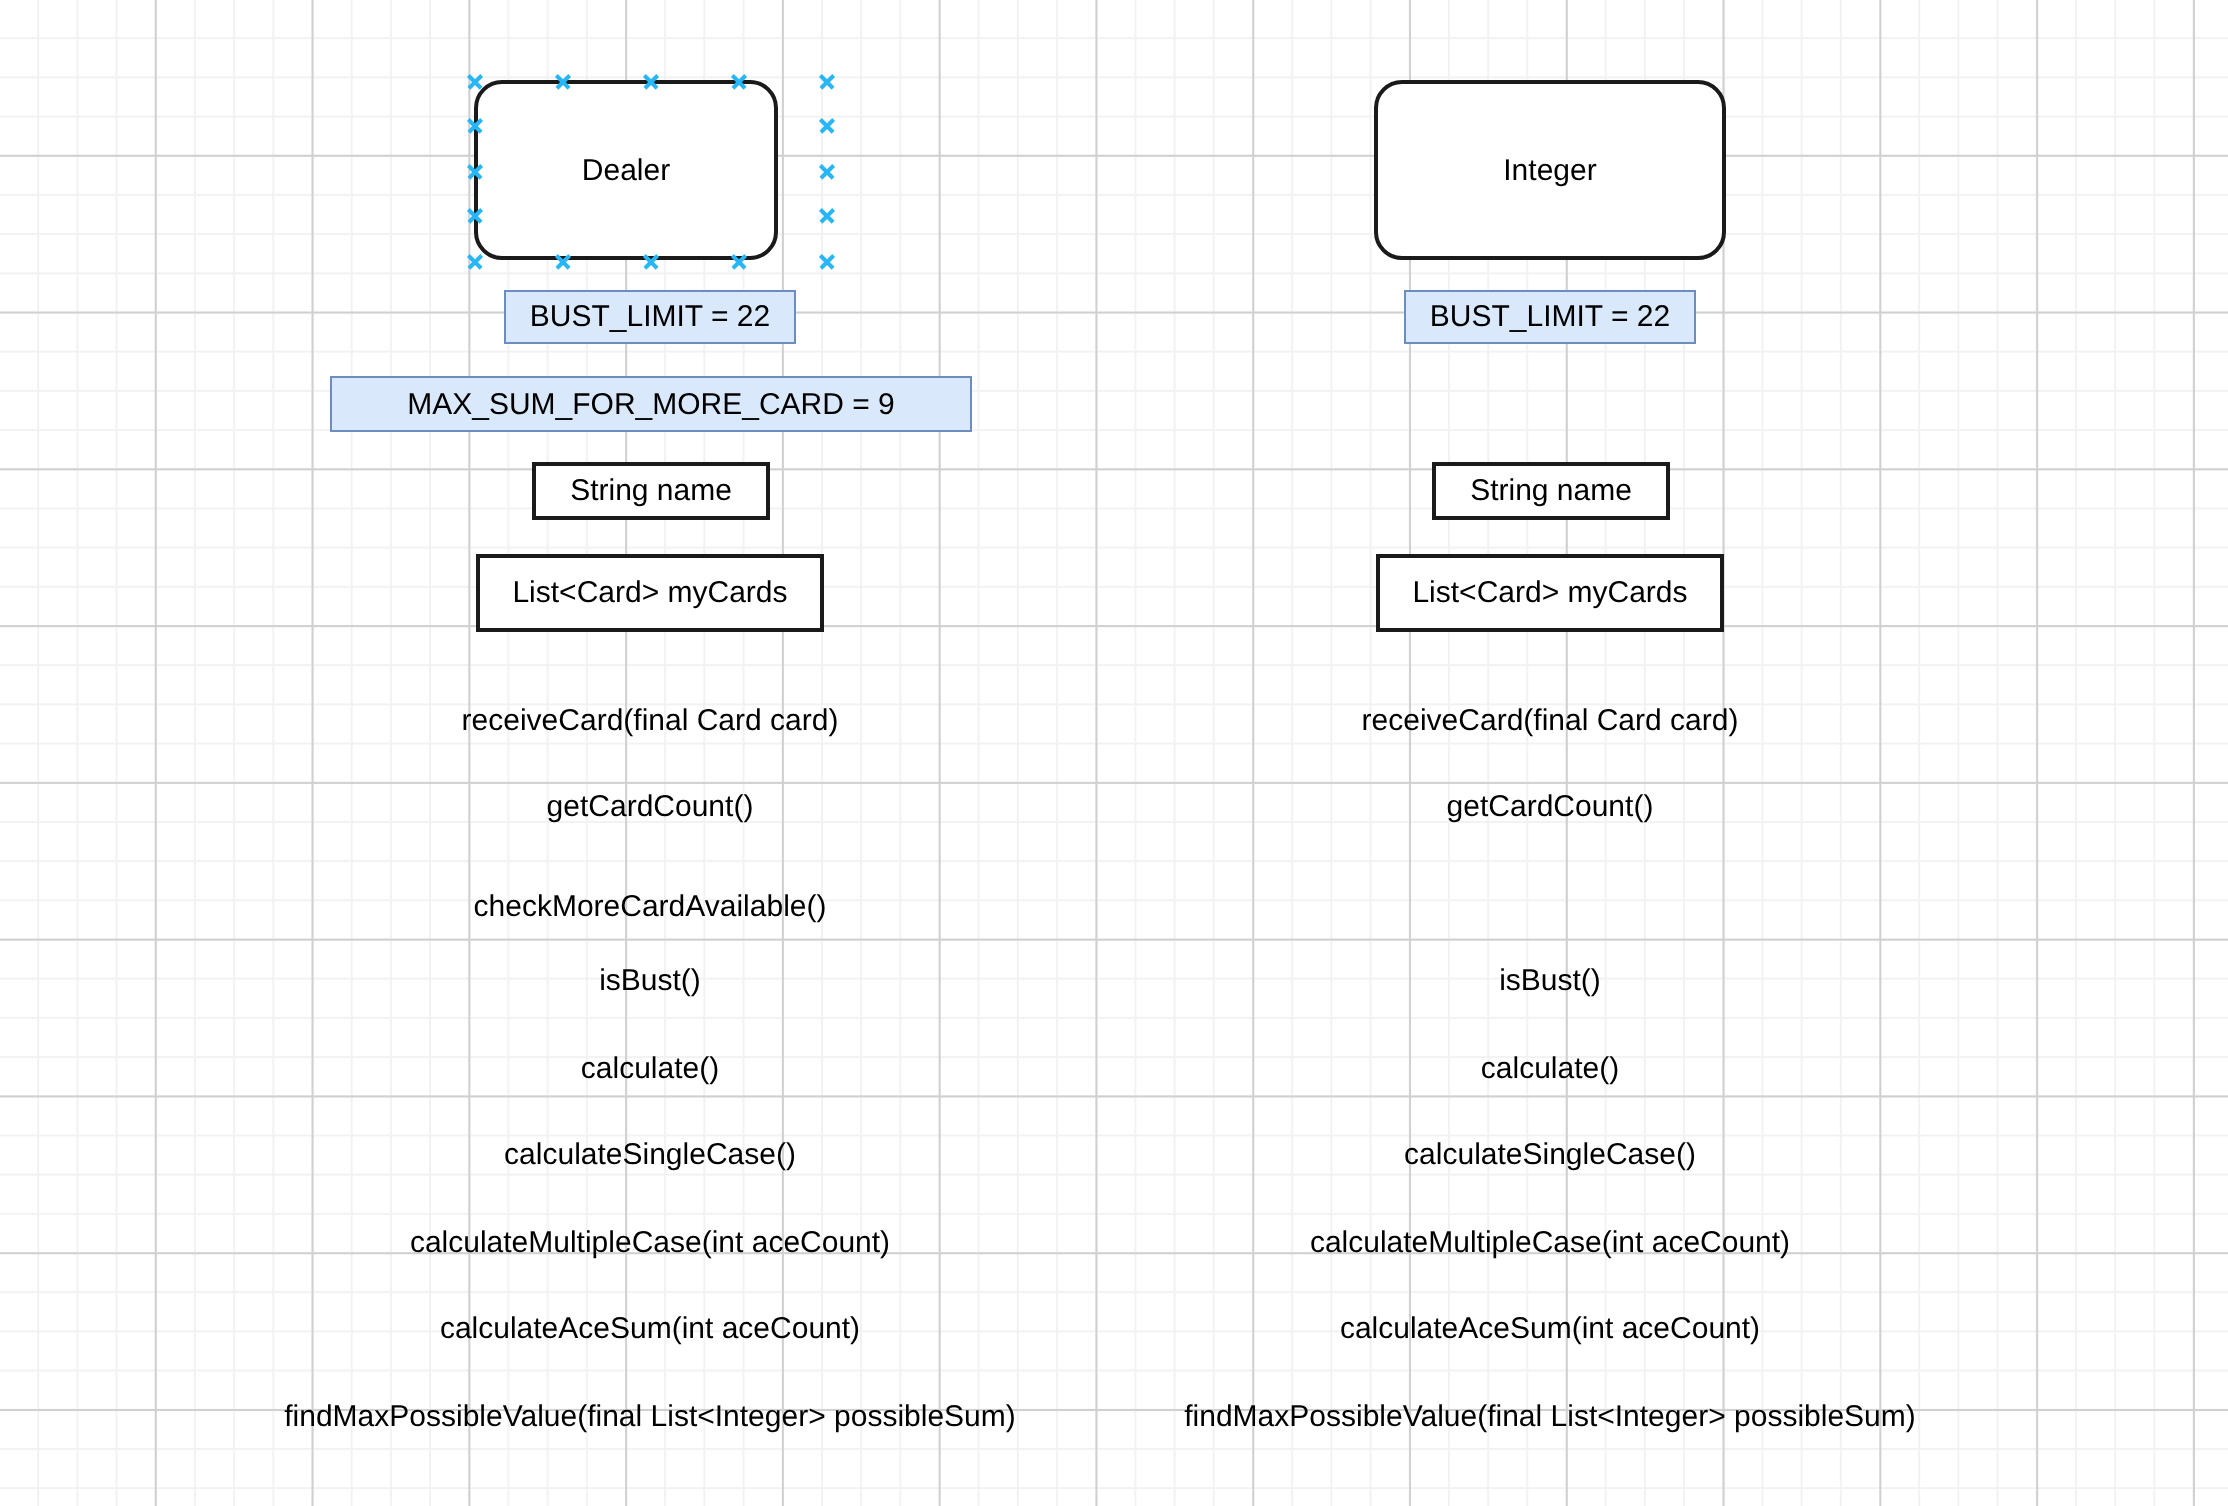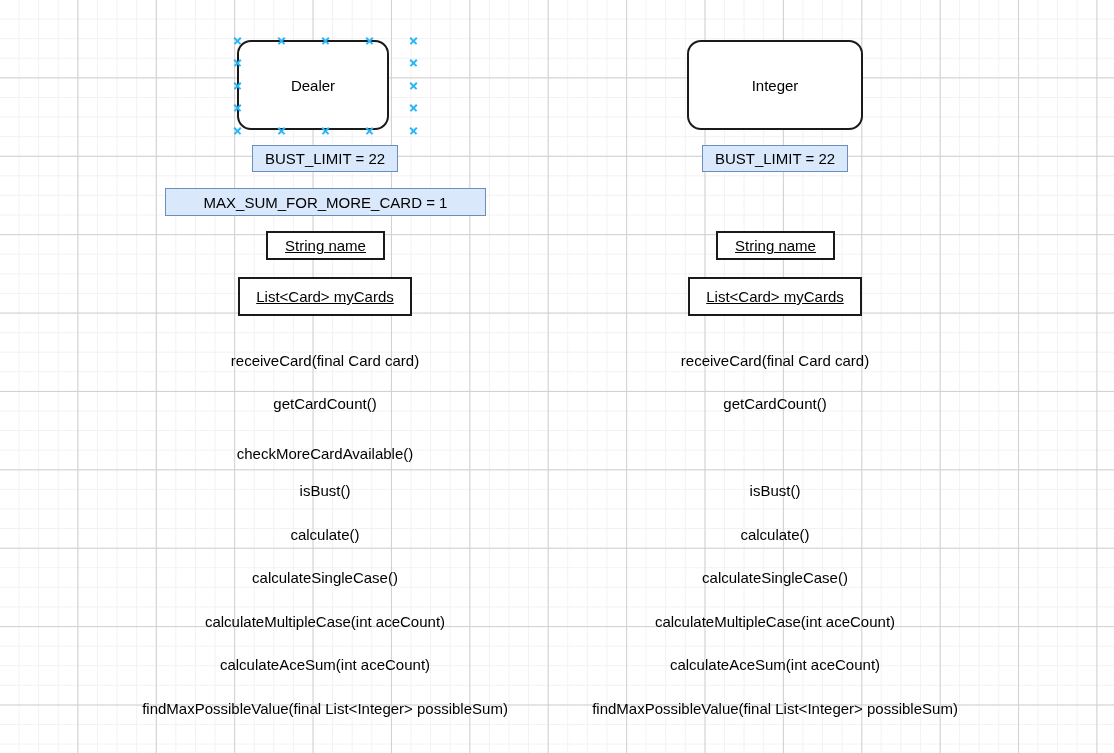--- a/index.html
+++ b/index.html
@@ -57,21 +57,20 @@
     border: 1.5px solid #6c8ebf;
     background: #dae8fc;
     font-size: 15px;
     justify-content: center;
   }
 
   .field-box {
     border: 2px solid #1a1a1a;
     background: #ffffff;
     font-size: 15px;
-    text-decoration: underline;
   }
 
   .method-label {
     position: absolute;
     font-size: 15px;
     color: #000000;
     text-align: center;
     white-space: nowrap;
     transform: translateX(-50%);
   }
@@ -118,21 +117,21 @@
     <div class="handle" style="left: 237px; top: 62.5px;"></div>
     <div class="handle" style="left: 413px; top: 62.5px;"></div>
     <div class="handle" style="left: 237px; top: 85px;"></div>
     <div class="handle" style="left: 413px; top: 85px;"></div>
     <div class="handle" style="left: 237px; top: 107.5px;"></div>
     <div class="handle" style="left: 413px; top: 107.5px;"></div>
     <div class="node const-box" style="left: 252px; top: 145px; width: 146px; height: 27px;">
       <span>BUST_LIMIT = 22</span>
     </div>
     <div class="node const-box" style="left: 165px; top: 188px; width: 321px; height: 28px;">
-      <span>MAX_SUM_FOR_MORE_CARD = 1</span>
+      <span>MAX_SUM_FOR_MORE_CARD = 9</span>
     </div>
     <div class="node field-box" style="left: 266px; top: 231px; width: 119px; height: 29px;">
       <span>String name</span>
     </div>
     <div class="node field-box" style="left: 238px; top: 277px; width: 174px; height: 39px;">
       <span>List&lt;Card&gt; myCards</span>
     </div>
     <div class="method-label" style="left: 325px; top: 352px;">receiveCard(final Card card)</div>
     <div class="method-label" style="left: 325px; top: 395px;">getCardCount()</div>
     <div class="method-label" style="left: 325px; top: 445px;">checkMoreCardAvailable()</div>

